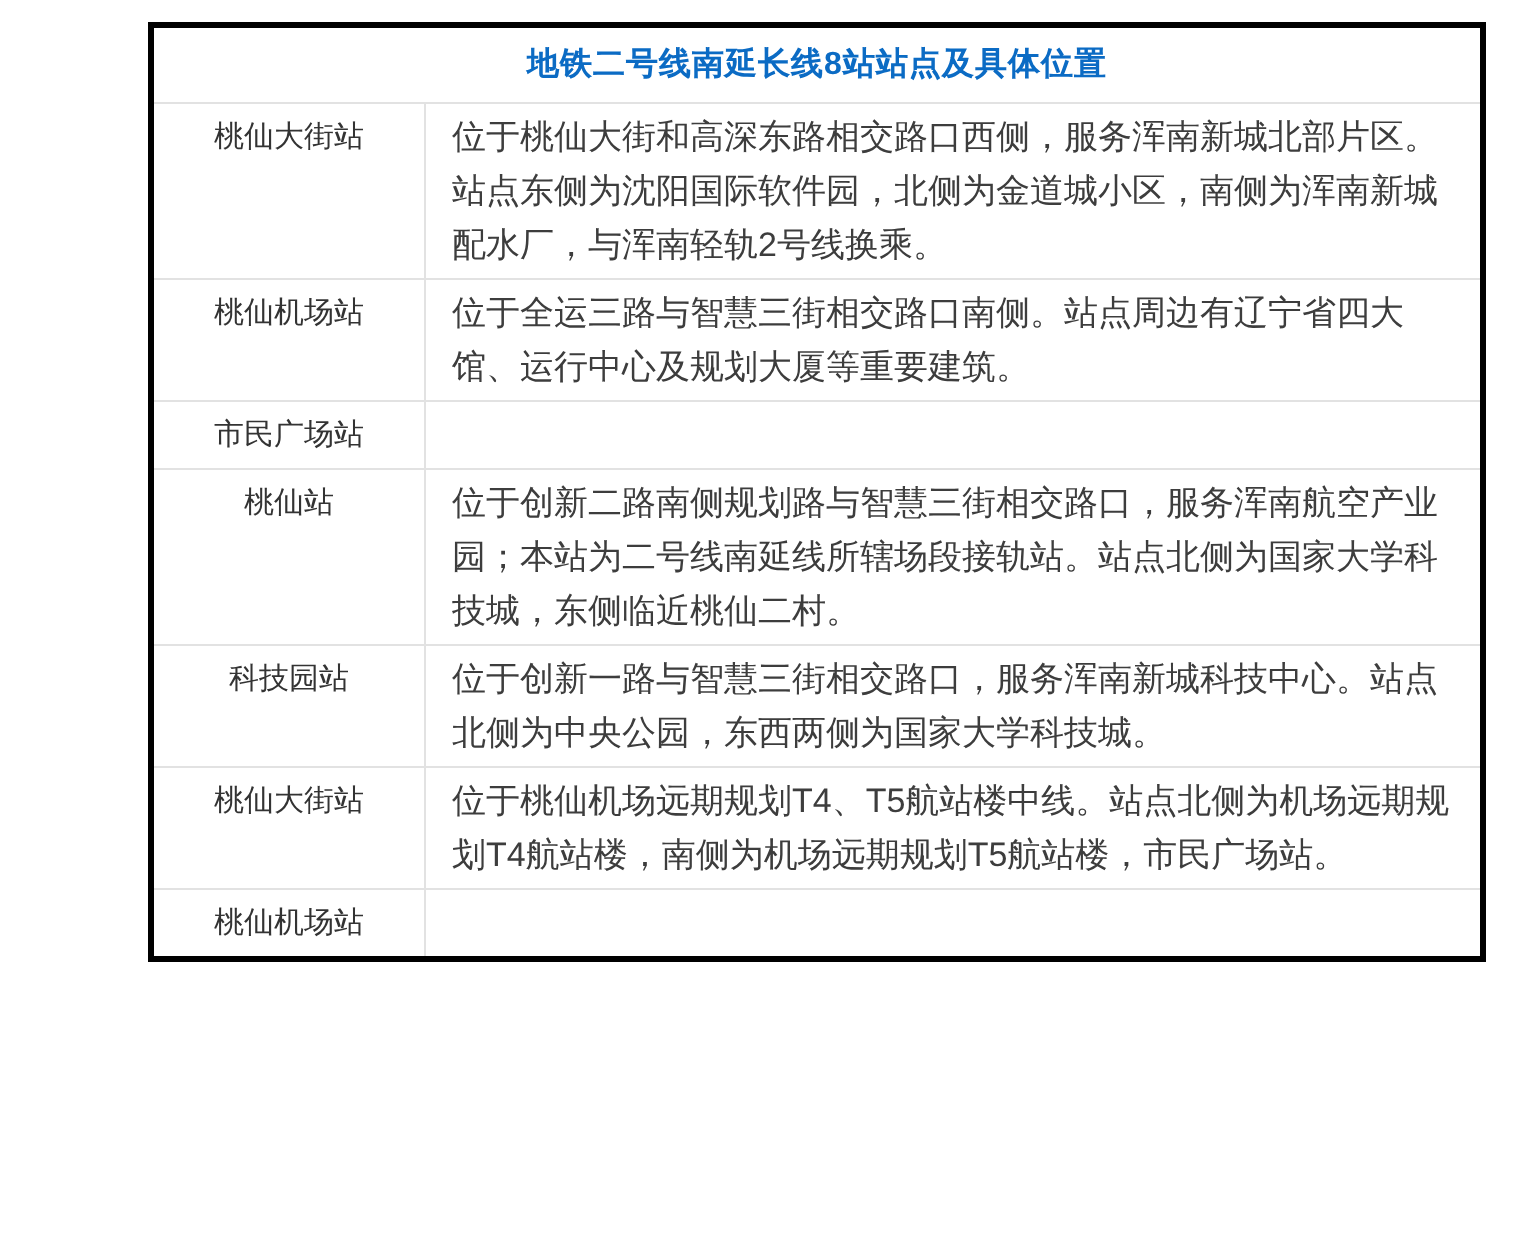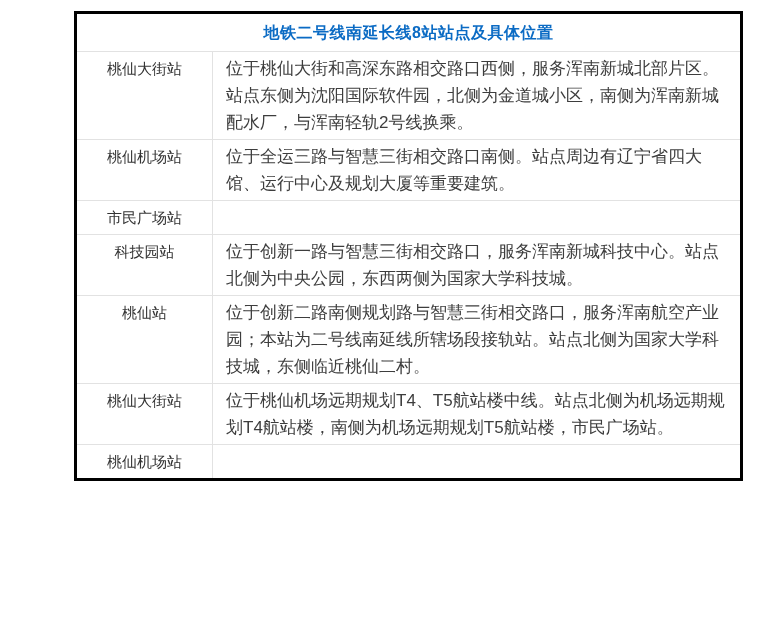--- a/index.html
+++ b/index.html
@@ -77,27 +77,27 @@
   <div class="row">
     <div class="station-cell station">桃仙机场站</div>
     <div class="desc-cell desc">位于全运三路与智慧三街相交路口南侧。站点周边有辽宁省四大馆、运行中心及规划大厦等重要建筑。</div>
   </div>
 
   <div class="row">
     <div class="station-cell station">市民广场站</div>
   </div>
 
   <div class="row">
-    <div class="station-cell station">科技园站</div>
-    <div class="desc-cell desc">位于创新一路与智慧三街相交路口，服务浑南新城科技中心。站点北侧为中央公园，东西两侧为国家大学科技城。</div>
+    <div class="station-cell station">桃仙站</div>
+    <div class="desc-cell desc">位于创新二路南侧规划路与智慧三街相交路口，服务浑南航空产业园；本站为二号线南延线所辖场段接轨站。站点北侧为国家大学科技城，东侧临近桃仙二村。</div>
   </div>
 
   <div class="row">
-    <div class="station-cell station">桃仙站</div>
-    <div class="desc-cell desc">位于创新二路南侧规划路与智慧三街相交路口，服务浑南航空产业园；本站为二号线南延线所辖场段接轨站。站点北侧为国家大学科技城，东侧临近桃仙二村。</div>
+    <div class="station-cell station">科技园站</div>
+    <div class="desc-cell desc">位于创新一路与智慧三街相交路口，服务浑南新城科技中心。站点北侧为中央公园，东西两侧为国家大学科技城。</div>
   </div>
 
   <div class="row">
     <div class="station-cell station">桃仙大街站</div>
     <div class="desc-cell desc">位于桃仙机场远期规划T4、T5航站楼中线。站点北侧为机场远期规划T4航站楼，南侧为机场远期规划T5航站楼，市民广场站。</div>
   </div>
 
   <div class="row">
     <div class="station-cell station">桃仙机场站</div>
   </div>

